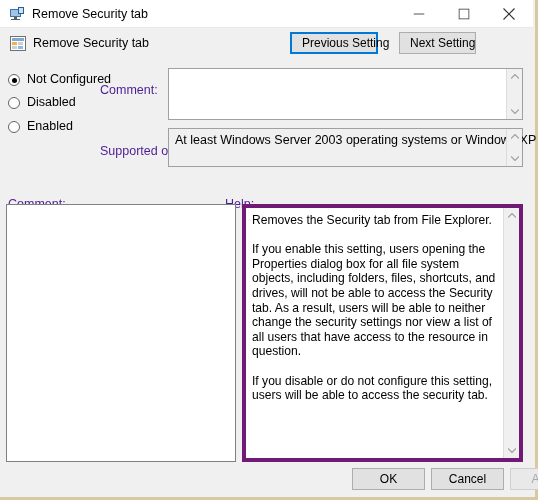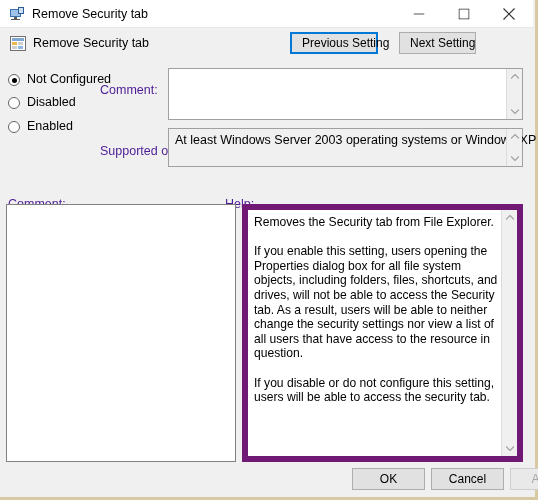--- a/index.html
+++ b/index.html
@@ -213,21 +213,21 @@
     width: 230px; height: 258px;
     background: #ffffff;
     border: 1px solid #808080;
     box-sizing: border-box;
   }
   #panel-help {
     position: absolute;
     left: 242px; top: 204px;
     width: 281px; height: 258px;
     background: #ffffff;
-    border: 6px solid #701a75;
+    border: 4px solid #701a75;
     box-sizing: border-box;
     overflow: hidden;
   }
   #help-text {
     position: absolute;
     left: 6px; top: 5px;
     width: 248px;
     font-size: 12.1px;
     line-height: 14.6px;
     color: #000;

